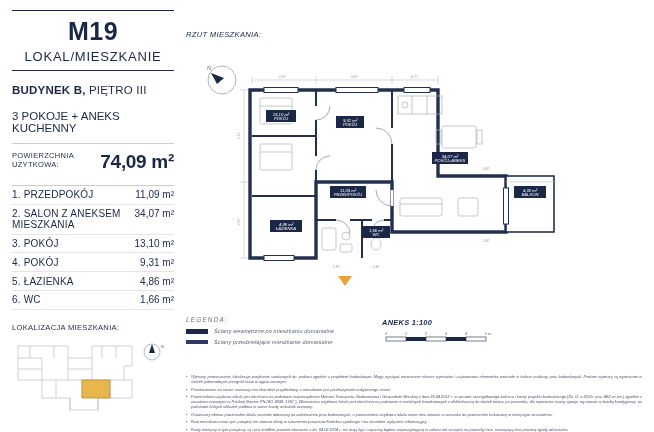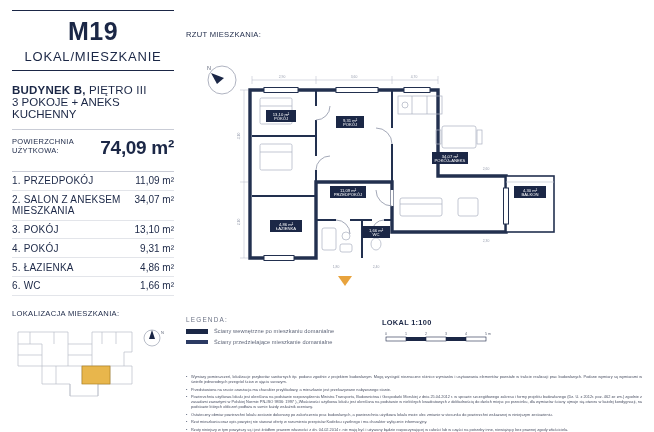--- a/index.html
+++ b/index.html
@@ -14,38 +14,38 @@
   .page { position: relative; width: 654px; height: 432px; }
 
   
   .left { position:absolute; left:0; top:0; width:186px; height:432px; padding:10px 12px 0 12px; }
   .unit-box { border-top:1.5px solid #1b2746; border-bottom:1.5px solid #1b2746; padding:8px 0 6px 0; text-align:center; }
   .unit-code { font-size:25px; font-weight:bold; letter-spacing:.5px; line-height:1; }
   .unit-sub { font-size:13px; letter-spacing:.8px; margin-top:5px; color:#1b2746; }
 
   .bld { font-size:11.5px; margin-top:13px; letter-spacing:.2px; }
   .bld b { font-weight:bold; }
-  .rooms { font-size:11.5px; margin-top:0; }
+  .rooms { font-size:11.5px; margin-top:14px; }
   .hr-thin { border:0; border-top:1px solid #c9ccd6; margin:9px 0 7px 0; }
 
   .area-row { display:flex; align-items:flex-start; justify-content:space-between; }
   .area-lab { font-size:7.5px; line-height:1.25; letter-spacing:.3px; }
   .area-val { font-size:19px; font-weight:bold; letter-spacing:-.3px; }
 
   .tbl { margin-top:12px; border-top:1px solid #c9ccd6; }
   .tbl-row { display:flex; justify-content:space-between; font-size:10px; padding:3.4px 0 3.4px 0; border-bottom:1px solid #e3e5ea; }
   .tbl-row .nm { letter-spacing:.2px; }
   .tbl-row .vl { white-space:nowrap; }
 
   .loc-title { font-size:7.6px; margin-top:13px; margin-bottom:4px; letter-spacing:.3px; }
   .loc-map { position:relative; width:162px; height:86px; background:#ffffff; }
   .loc-map svg { display:block; }
 
   
-  .right { position:absolute; left:186px; top:0; width:468px; height:332px; }
+  .right { position:absolute; left:186px; top:0; width:468px; height:332px;font-style:italic; }
   .plan-title { position:absolute; left:0; top:30px; font-size:7.6px; letter-spacing:.3px; }
 
   .compass { position:absolute; left:16px; top:60px; width:40px; height:40px; }
 
   .planwrap { position:absolute; left:0; top:70px; width:420px; height:230px; }
 
   .legend-title { position:absolute; left:0; top:316px; font-size:6.4px; letter-spacing:1.2px; color:#6b7285; }
   .legend { position:absolute; left:0; top:328px; }
   .legend-item { display:flex; align-items:center; margin-bottom:5px; }
   .legend-swatch { width:22px; height:5px; background:#1b2746; margin-right:6px; }
@@ -342,21 +342,21 @@
         <span class="legend-swatch"></span>
         <span class="legend-text">Ściany wewnętrzne po mieszkaniu domanialne</span>
       </div>
       <div class="legend-item">
         <span class="legend-swatch alt"></span>
         <span class="legend-text">Ściany przedzielające mieszkanie domanialne</span>
       </div>
     </div>
 
     <div class="scale">
-      <div class="scale-lab">LOKAL 1:100</div>
+      <div class="scale-lab">ANEKS 1:100</div>
       <svg width="126" height="18" viewBox="0 0 126 18">
         <g>
           <rect x="4" y="6" width="20" height="4" fill="#ffffff" stroke="#1b2746" stroke-width="0.6"></rect>
           <rect x="24" y="6" width="20" height="4" fill="#1b2746"></rect>
           <rect x="44" y="6" width="20" height="4" fill="#ffffff" stroke="#1b2746" stroke-width="0.6"></rect>
           <rect x="64" y="6" width="20" height="4" fill="#1b2746"></rect>
           <rect x="84" y="6" width="20" height="4" fill="#ffffff" stroke="#1b2746" stroke-width="0.6"></rect>
         </g>
         <g font-size="3.6" fill="#5e6578" font-family="Liberation Sans, sans-serif">
           <text x="4" y="4" text-anchor="middle">0</text>

